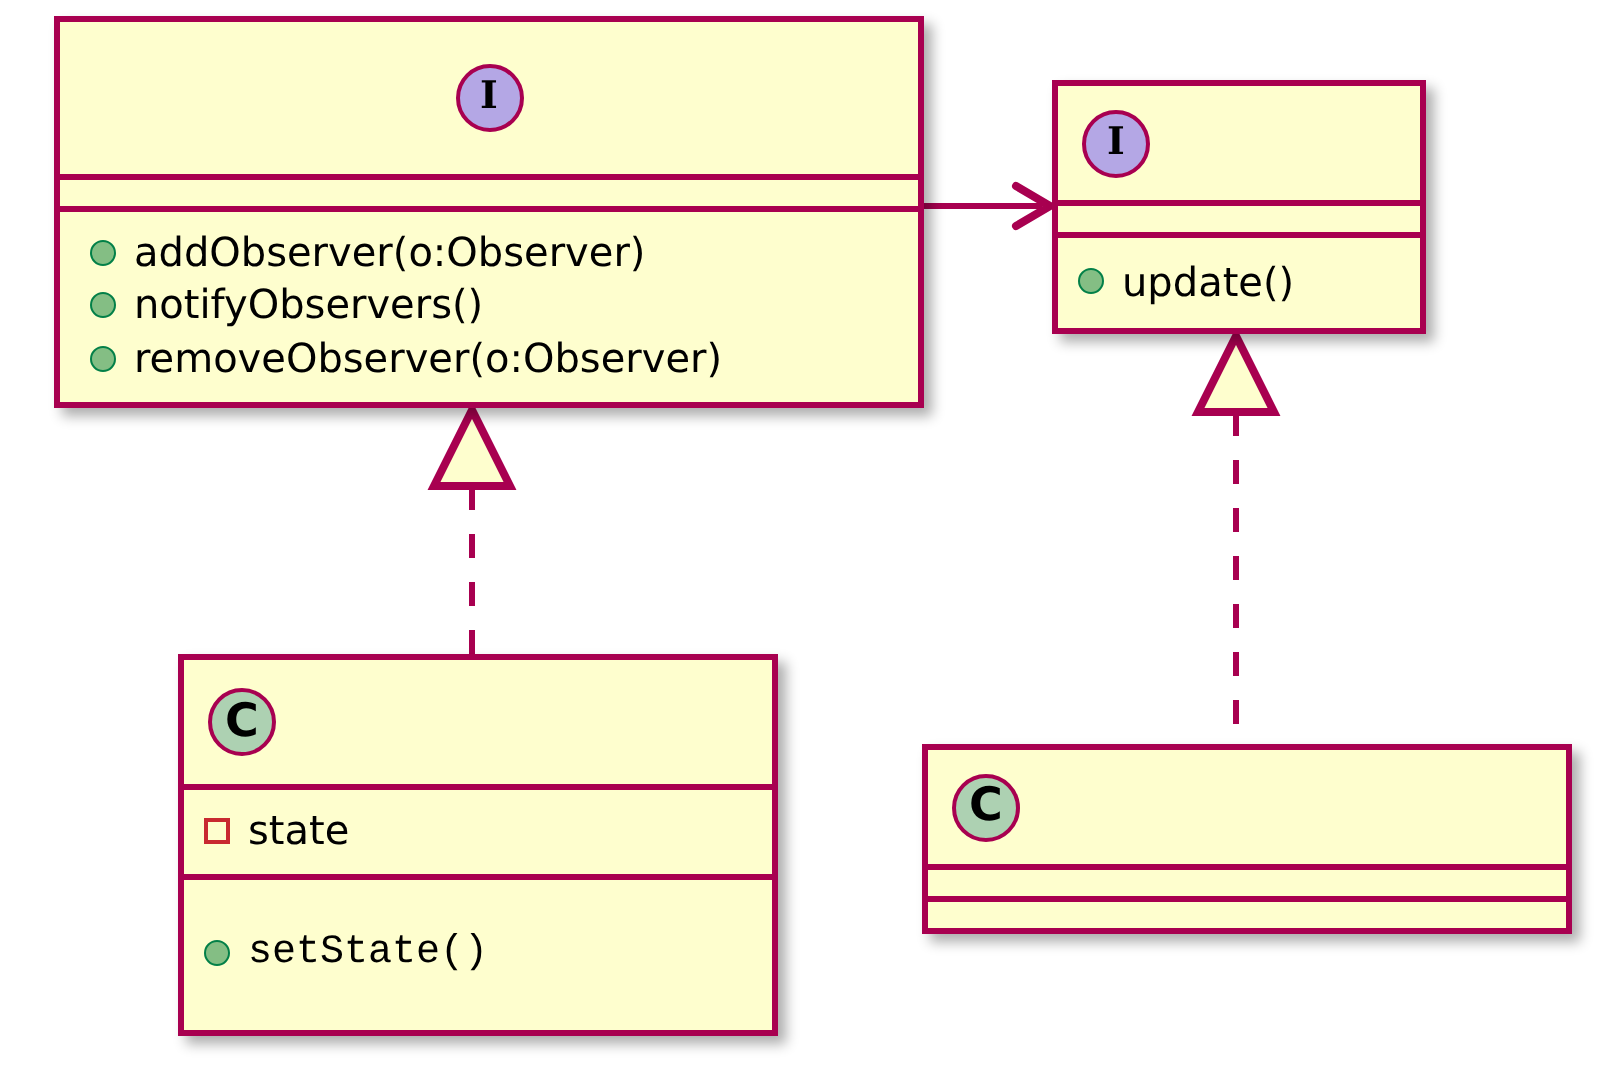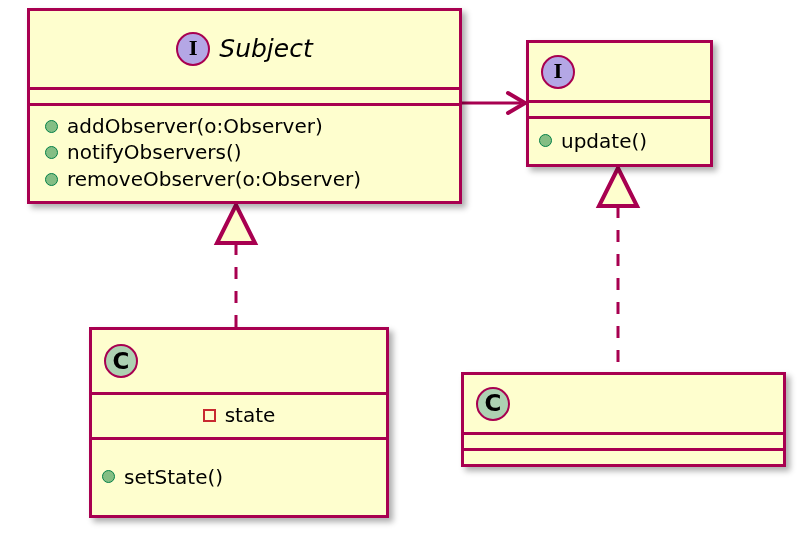--- a/index.html
+++ b/index.html
@@ -147,21 +147,20 @@
 
     <g>
       <polygon points="618,168 599,206 637,206" fill="#FEFECE" stroke="#A80050" stroke-width="4" stroke-linejoin="miter"></polygon>
       <line x1="618" y1="206" x2="618" y2="372" stroke="#A80050" stroke-width="3" stroke-dasharray="12,12"></line>
     </g>
   </svg>
 
   <div class="uml-box" style="left:27px; top:8px; width:435px; height:196px;">
     <div class="compartment hdr" style="height:82px;">
       <span class="stereo-icon iface">I</span>
-      <span class="type-name italic">Subject</span>
     </div>
     <div class="compartment empty-compartment" style="height:17px;"></div>
     <div class="compartment members" style="flex:1 1 auto;padding-left:15px;">
       <div class="member">
         <span class="marker method-public"></span>
         <span>addObserver(o:Observer)</span>
       </div>
       <div class="member">
         <span class="marker method-public"></span>
         <span>notifyObservers()</span>
@@ -183,27 +182,27 @@
         <span class="marker method-public"></span>
         <span>update()</span>
       </div>
     </div>
   </div>
 
   <div class="uml-box" style="left:89px; top:327px; width:300px; height:191px;">
     <div class="compartment hdr left" style="height:62px;">
       <span class="stereo-icon cls">C</span>
     </div>
-    <div class="compartment members" style="height:45px;align-items:center;">
+    <div class="compartment members" style="height:45px;">
       <div class="member">
         <span class="marker field-private"></span>
         <span>state</span>
       </div>
     </div>
-    <div class="compartment members" style="flex:1 1 auto;">
+    <div class="compartment members" style="flex:1 1 auto;font-family:Liberation Mono, monospace;">
       <div class="member">
         <span class="marker method-public"></span>
         <span>setState()</span>
       </div>
     </div>
   </div>
 
   <div class="uml-box" style="left:461px; top:372px; width:325px; height:95px;">
     <div class="compartment hdr left" style="height:57px;">
       <span class="stereo-icon cls">C</span>

